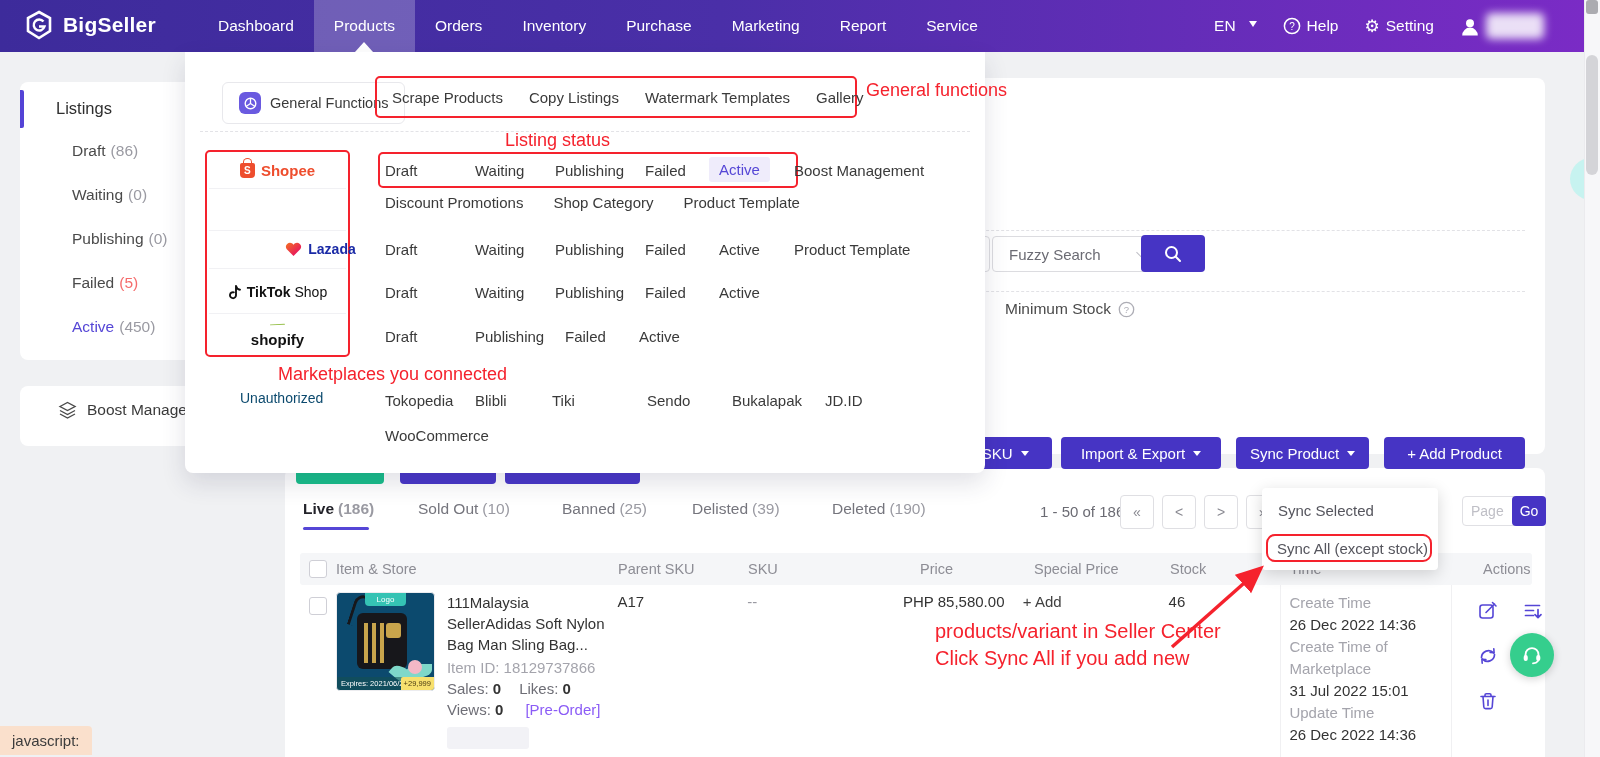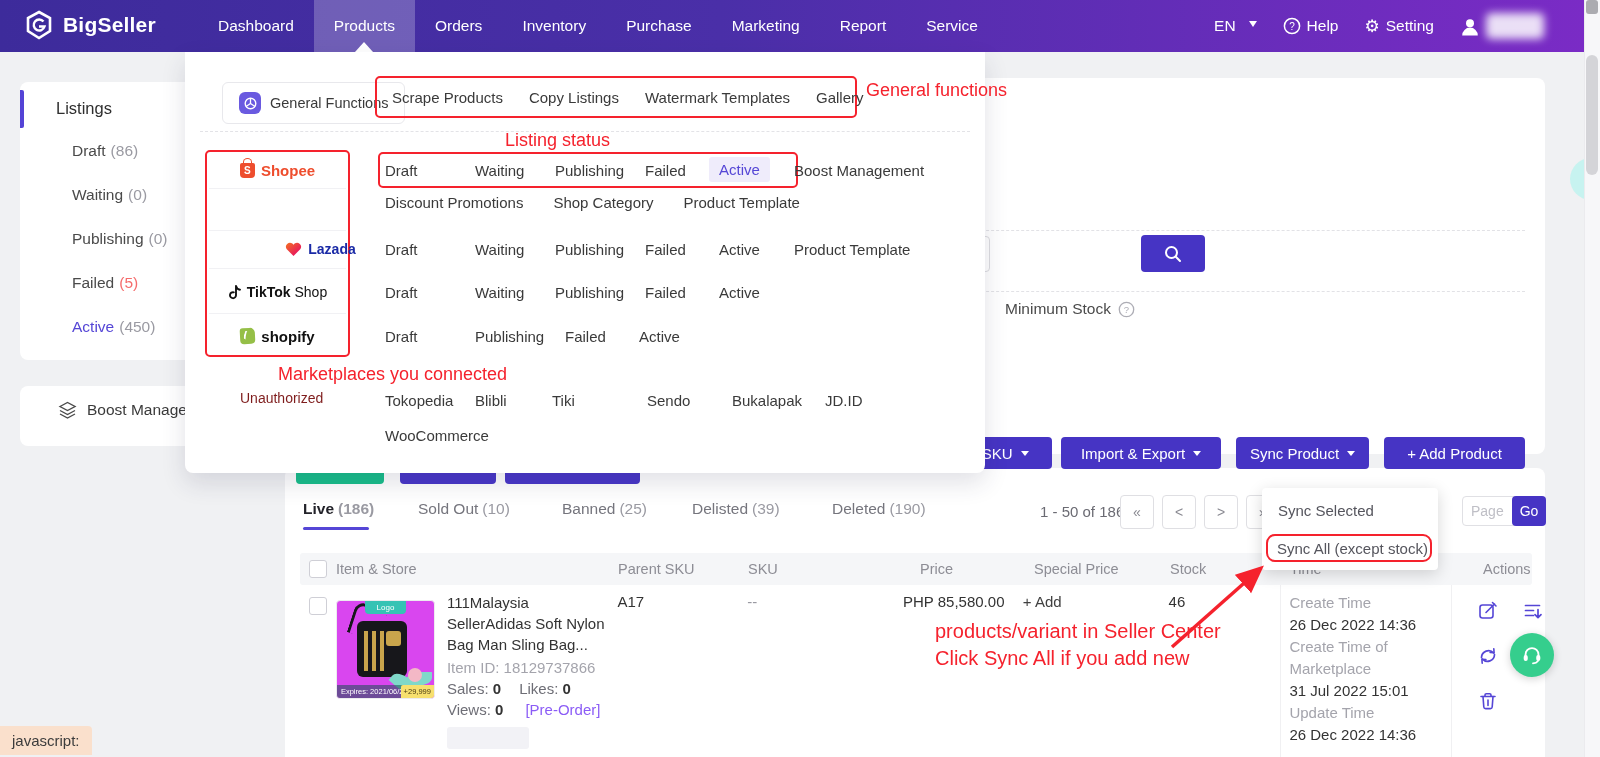--- a/index.html
+++ b/index.html
@@ -82,21 +82,21 @@
   .p-stat .dim{color:#8b5cf6;}
   .store-pill{margin-top:9px;width:82px;height:22px;background:#F2F2F6;border-radius:3px;}
   .cell-txt{font-size:15px;color:#333;margin-top:8px;}
   .muted{color:#9a9aa2;}
   .add-link{font-size:15px;color:#404040;margin-top:8px;display:inline-block;cursor:pointer;}
   .time-lines{padding:7px 0 0 8px;font-size:15px;line-height:22px;width:150px;}
   .t-label{color:#A4A4AC;} .t-val{color:#333;}
   .act-icon{position:absolute;width:20px;height:20px;color:#5546D6;cursor:pointer;}
 
   
-  .prod-img{width:97px;height:97px;border:1px solid #ECECEF;border-radius:4px;background:#d946ef;position:relative;overflow:hidden;flex:0 0 97px;margin-top:8px;}
+  .prod-img{width:97px;height:97px;border:1px solid #ECECEF;border-radius:4px;background:#0c4a6e;position:relative;overflow:hidden;flex:0 0 97px;}
   .pi-logo{position:absolute;left:28px;top:0;width:41px;height:13px;background:#35C3B4;color:#fff;font-size:8px;
            text-align:center;line-height:13px;border-radius:0 0 4px 4px;}
   .pi-bag{position:absolute;left:20px;top:20px;width:50px;height:56px;background:#17171B;border-radius:6px;}
   .pi-strap{position:absolute;left:14px;top:4px;width:30px;height:30px;border-left:3px solid #17171B;border-top:3px solid #17171B;border-radius:10px 0 0 0;transform:rotate(18deg);}
   .pi-stripe{position:absolute;top:10px;width:4px;height:40px;background:#C9A54C;}
   .pi-patch{position:absolute;right:6px;top:10px;width:15px;height:15px;background:#C9A54C;border-radius:3px;}
   .pi-leaf{position:absolute;width:26px;height:14px;background:#7FD8C9;border-radius:60% 0 60% 0;}
   .pi-flower{position:absolute;right:12px;bottom:16px;width:14px;height:14px;background:#F3B8C6;border-radius:50%;}
   .pi-expire{position:absolute;left:0;bottom:0;height:13px;padding:0 4px;background:rgba(20,80,80,.55);color:#fff;font-size:7.5px;line-height:13px;}
   .pi-price{position:absolute;right:0;bottom:0;height:13px;padding:0 3px;background:#F7E06E;color:#4a3b12;font-size:7.5px;line-height:13px;border-radius:2px 0 0 0;}
@@ -119,21 +119,21 @@
   .gen-links .mm-link{padding:0 13px;}
   .mm-link{font-size:15px;color:#3a3a3a;cursor:pointer;white-space:nowrap;}
   .mm-dash{left:15px;right:15px;top:79px;border-top:1px dashed #E3E3E7;position:absolute;}
   .red-note{position:absolute;color:#F5222D;font-size:18px;white-space:nowrap;z-index:60;}
   .logo-cell{position:absolute;left:20px;width:145px;display:flex;align-items:center;justify-content:center;gap:6px;cursor:pointer;}
   .logo-div{position:absolute;left:24px;width:137px;border-top:1px solid #F1F1F4;}
   .status-row{position:absolute;left:200px;display:flex;align-items:center;height:28px;}
   .sw1{width:90px;} .sw2{width:80px;} .sw3{width:90px;} .sw4{width:74px;} .sw5{width:75px;}
   .active-pill{background:#EFECFB;color:#5546D6;padding:4px 10px;border-radius:3px;margin-left:-10px;}
   .row2{position:absolute;left:200px;display:flex;gap:30px;}
-  .unauth-label{position:absolute;left:55px;font-size:14px;color:#7f1d1d;}
+  .unauth-label{position:absolute;left:55px;font-size:14px;color:#0c4a6e;}
   .uw1{width:90px;}.uw2{width:77px;}.uw3{width:95px;}.uw4{width:85px;}.uw5{width:93px;}
   .shopee-bag{width:15px;height:15px;background:#EE4D2D;border-radius:2px 2px 4px 4px;position:relative;color:#fff;
               font-size:10px;font-weight:bold;text-align:center;line-height:15px;}
   .shopee-bag::before{content:"";position:absolute;top:-5px;left:3px;width:7px;height:7px;border:1.5px solid #EE4D2D;border-bottom:none;border-radius:50% 50% 0 0;}
   .shopee-txt{color:#EE4D2D;font-size:15px;font-weight:bold;}
   .lazada-txt{color:#1A2AA6;font-size:14px;font-weight:bold;}
   .tiktok-txt{color:#111;font-size:14px;font-weight:bold;}
   .tiktok-txt .thin{font-weight:normal;}
   .shopify-bag{width:15px;height:16px;background:#95BF47;border-radius:3px 5px 4px 4px;transform:rotate(-3deg);position:relative;}
   .shopify-bag::after{content:"";position:absolute;left:4px;top:3px;width:6px;height:9px;border-left:2px solid #fff;border-radius:3px;transform:rotate(14deg);}
@@ -221,20 +221,24 @@
       <path d="M2 13 L9.5 17 L17 13" fill="none" stroke="#4a4a4a" stroke-width="1.4"></path>
     </svg>
     <span>Boost Manage</span>
   </div>
 
   <div class="abs filter-card">
     <div class="dash" style="top:152px"></div>
     <div class="dash" style="top:213px"></div>
   </div>
   <div class="abs search-input"></div>
+  <div class="abs fuzzy">
+    <span>Fuzzy Search</span>
+      <span class="chev"></span>
+  </div>
   <div class="abs search-btn">
     <svg width="20" height="20" viewBox="0 0 20 20">
       <circle cx="8.5" cy="8.5" r="5.5" fill="none" stroke="#fff" stroke-width="2"></circle>
       <path d="M12.8 12.8 L17 17" stroke="#fff" stroke-width="2" stroke-linecap="round"></path>
     </svg>
   </div>
   <div class="abs minstock">
     <span>Minimum Stock</span>
     <svg width="17" height="17" viewBox="0 0 17 17">
       <circle cx="8.5" cy="8.5" r="7.2" fill="none" stroke="#ADADB5" stroke-width="1.3"></circle>
@@ -418,21 +422,21 @@
       <span class="lazada-txt">Lazada</span>
     </div>
     <div class="logo-div" style="top:216px;"></div>
     <div class="logo-cell" style="top:228px;height:24px;">
       <svg width="13" height="15" viewBox="0 0 13 15">
         <path d="M8 1 v9.2 a3 3 0 1 1 -2.2 -2.9 M8 1 c0.4 2 1.8 3.4 4 3.7" fill="none" stroke="#111" stroke-width="1.9" stroke-linecap="round"></path>
       </svg>
       <span class="tiktok-txt"><span>TikTok</span> <span class="thin">Shop</span></span>
     </div>
     <div class="logo-div" style="top:261px;"></div>
-    <div class="logo-cell" style="top:272px;height:24px;">
+    <div class="logo-cell" style="top:272px;height:24px;flex-direction:column;">
       <span class="shopify-bag"></span>
       <span class="shopify-txt">shopify</span>
     </div>
 
     <div class="red-box" style="left:193px;top:100px;width:420px;height:36px;"></div>
     <div class="status-row" style="top:104px;">
       <span class="mm-link sw1">Draft</span>
       <span class="mm-link sw2">Waiting</span>
       <span class="mm-link sw3">Publishing</span>
       <span class="mm-link sw4">Failed</span>

